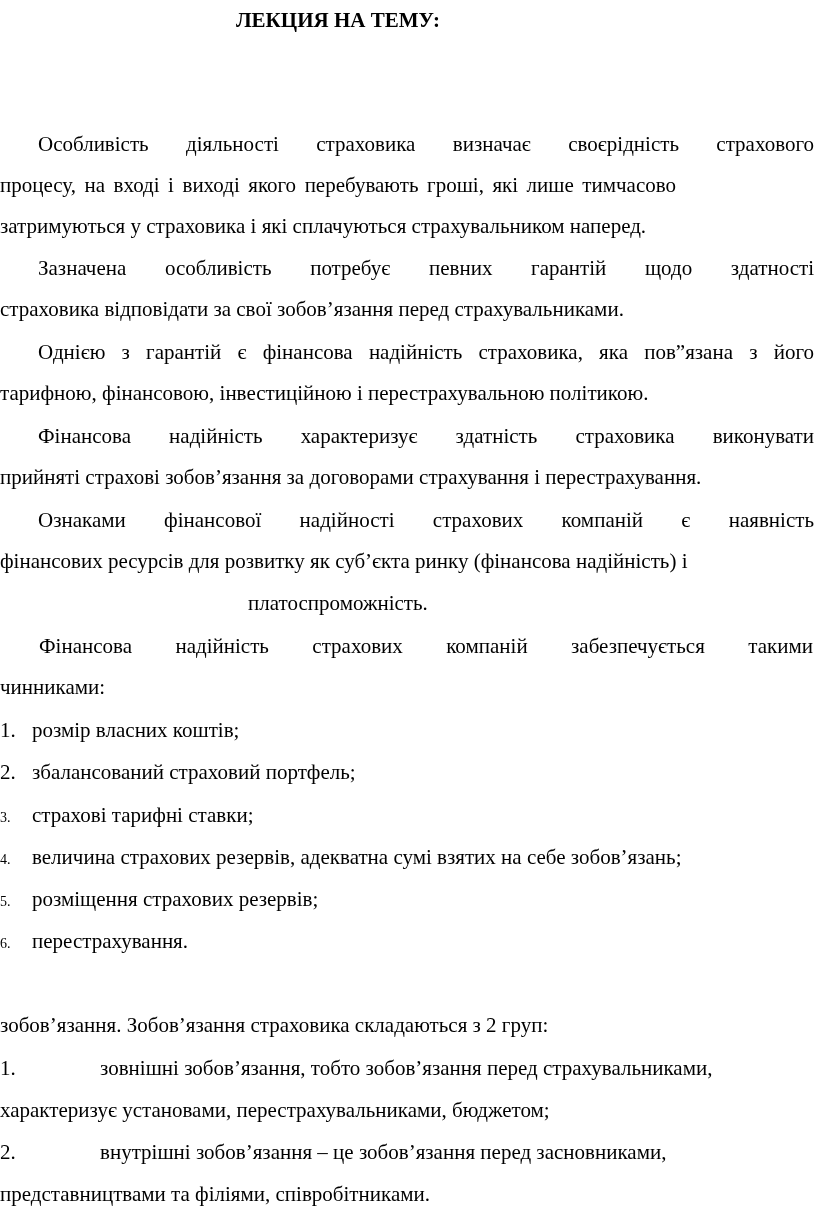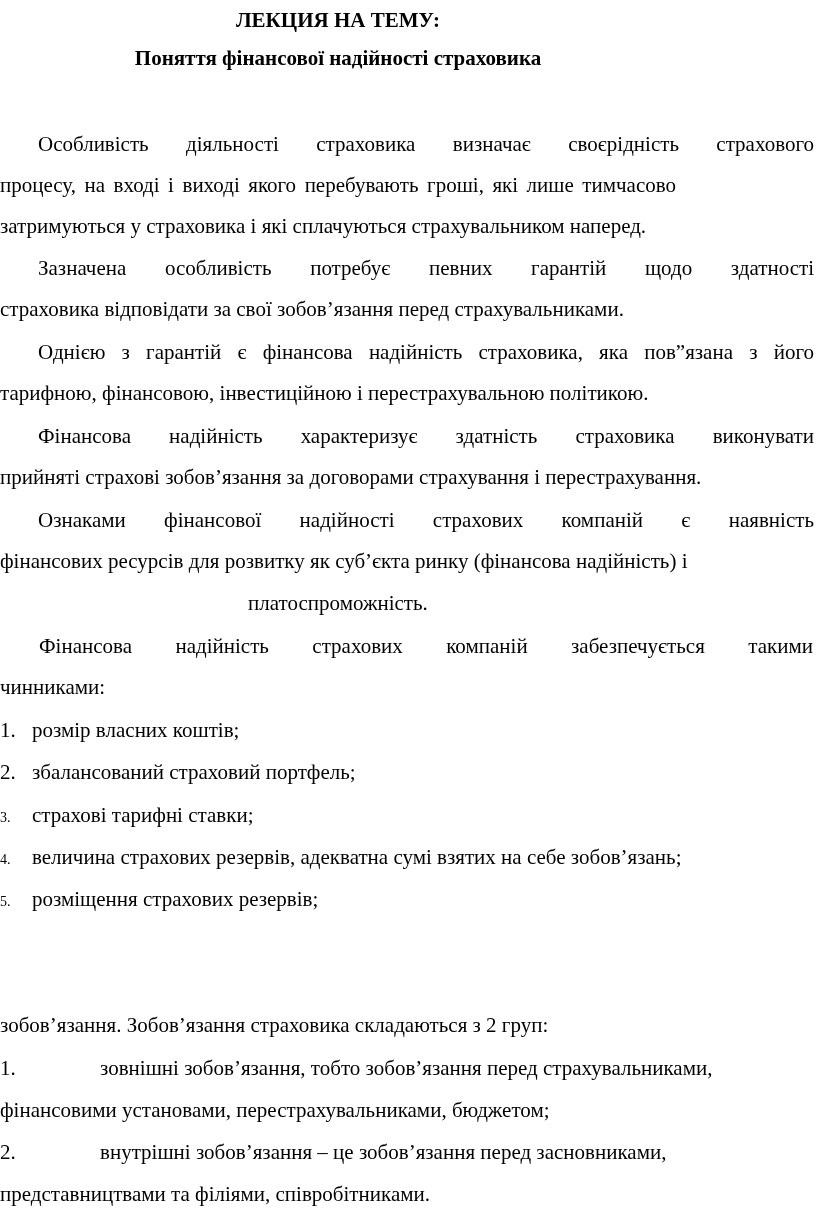--- a/index.html
+++ b/index.html
@@ -18,21 +18,20 @@
   .just { text-align: justify; text-align-last: justify; }
   .small-num { font-size: 14px; }
   .num { display: inline-block; }
 </style>
 </head>
 <body>
 
 <div class="page">
 
   <div class="line center" style="top:6px;">ЛЕКЦИЯ НА ТЕМУ:</div>
-  <div class="line center" style="top:44px;">Поняття фінансової надійності страховика</div>
 
   <div class="line just" style="top:130px; left:38px; width:776px;">Особливість діяльності страховика визначає своєрідність страхового</div>
   <div class="line just" style="top:171px;">процесу, на вході і виході якого перебувають гроші, які лише тимчасово</div>
   <div class="line" style="top:212px;">затримуються у страховика і які сплачуються страхувальником наперед.</div>
 
   <div class="line just" style="top:254px; left:38px; width:776px;">Зазначена особливість потребує певних гарантій щодо здатності</div>
   <div class="line" style="top:295px;">страховика відповідати за свої зобов’язання перед страхувальниками.</div>
 
   <div class="line just" style="top:338px; left:38px; width:776px;">Однією з гарантій є фінансова надійність страховика, яка пов”язана з його</div>
   <div class="line" style="top:379px;">тарифною, фінансовою, інвестиційною і перестрахувальною політикою.</div>
@@ -55,27 +54,30 @@
   </div>
   <div class="line" style="top:801px;">
     <span class="num small-num" style="width:32px;">3.</span><span>страхові тарифні ставки;</span>
   </div>
   <div class="line" style="top:843px;">
     <span class="num small-num" style="width:32px;">4.</span><span>величина страхових резервів, адекватна сумі взятих на себе зобов’язань;</span>
   </div>
   <div class="line" style="top:885px;">
     <span class="num small-num" style="width:32px;">5.</span><span>розміщення страхових резервів;</span>
   </div>
+  <div class="line" style="top:927px;">
+    <span class="num small-num" style="width:32px;">6.</span><span>перестрахування.</span>
+  </div>
 
   <div class="line" style="top:1011px;">зобов’язання. Зобов’язання страховика складаються з 2 груп:</div>
 
   <div class="line" style="top:1054px;">
     <span class="num" style="width:100px;">1.</span><span>зовнішні зобов’язання, тобто зобов’язання перед страхувальниками,</span>
   </div>
-  <div class="line" style="top:1096px;">фінансовими установами, перестрахувальниками, бюджетом;</div>
+  <div class="line" style="top:1096px;">характеризує установами, перестрахувальниками, бюджетом;</div>
 
   <div class="line" style="top:1138px; display:flex;">
     <span class="num" style="width:100px; flex:none;">2.</span>
       <span class="just" style="flex:1; display:block; text-align:justify; text-align-last:justify; padding-right:16px;">внутрішні зобов’язання – це зобов’язання перед засновниками,</span>
   </div>
   <div class="line" style="top:1180px;">представництвами та філіями, співробітниками.</div>
 
 </div>
 
 </body></html>

